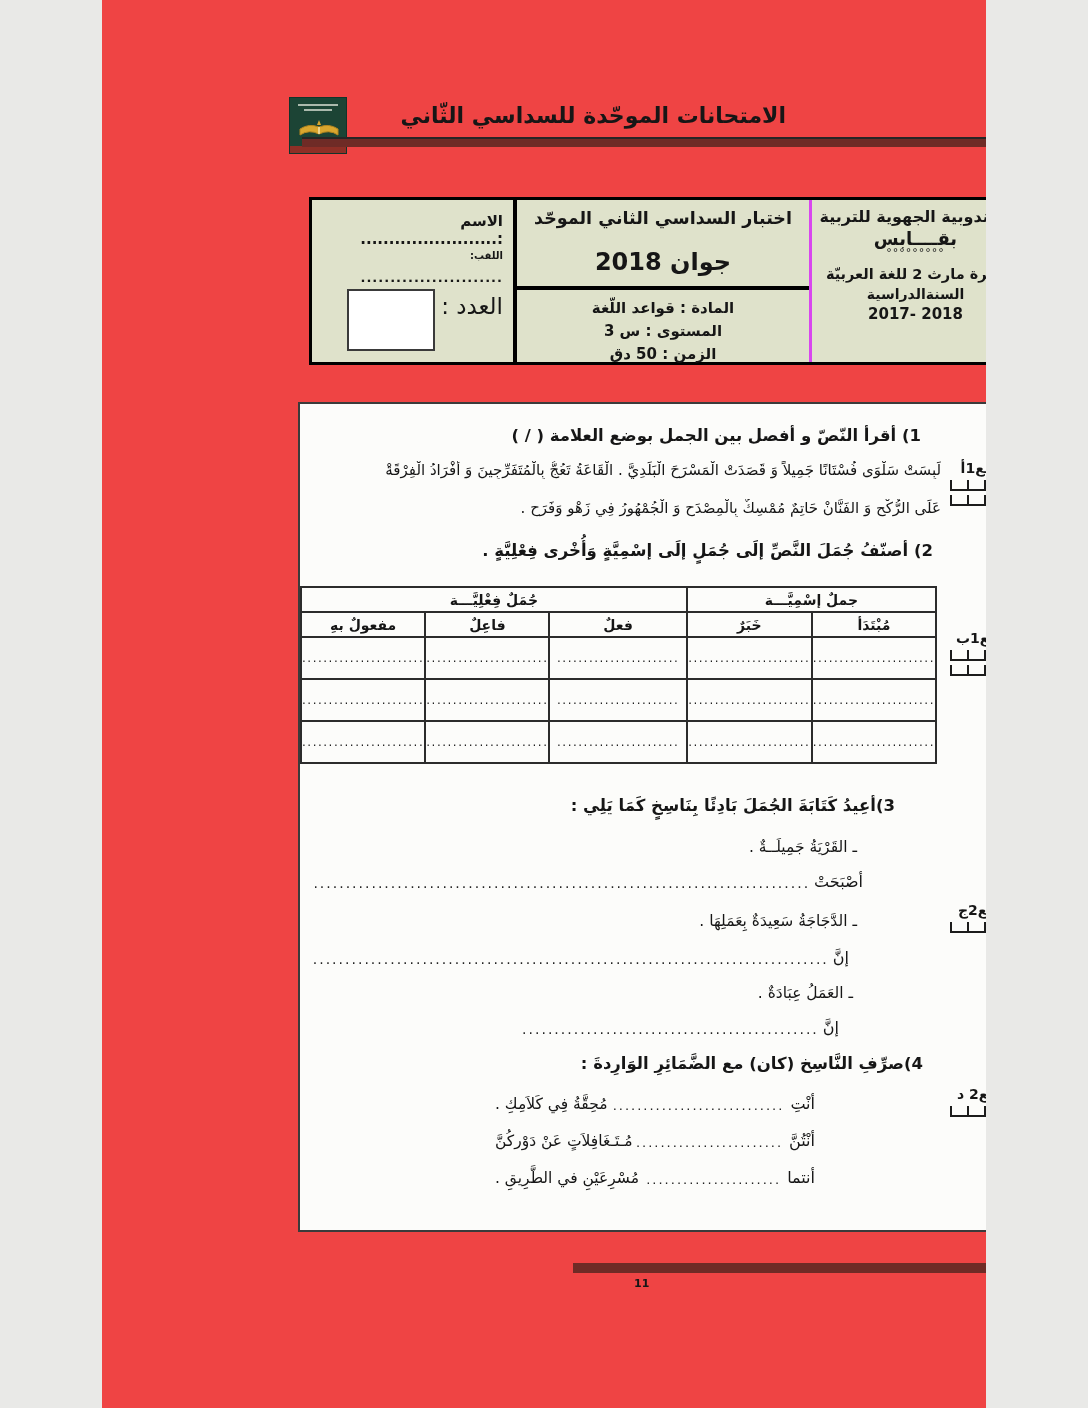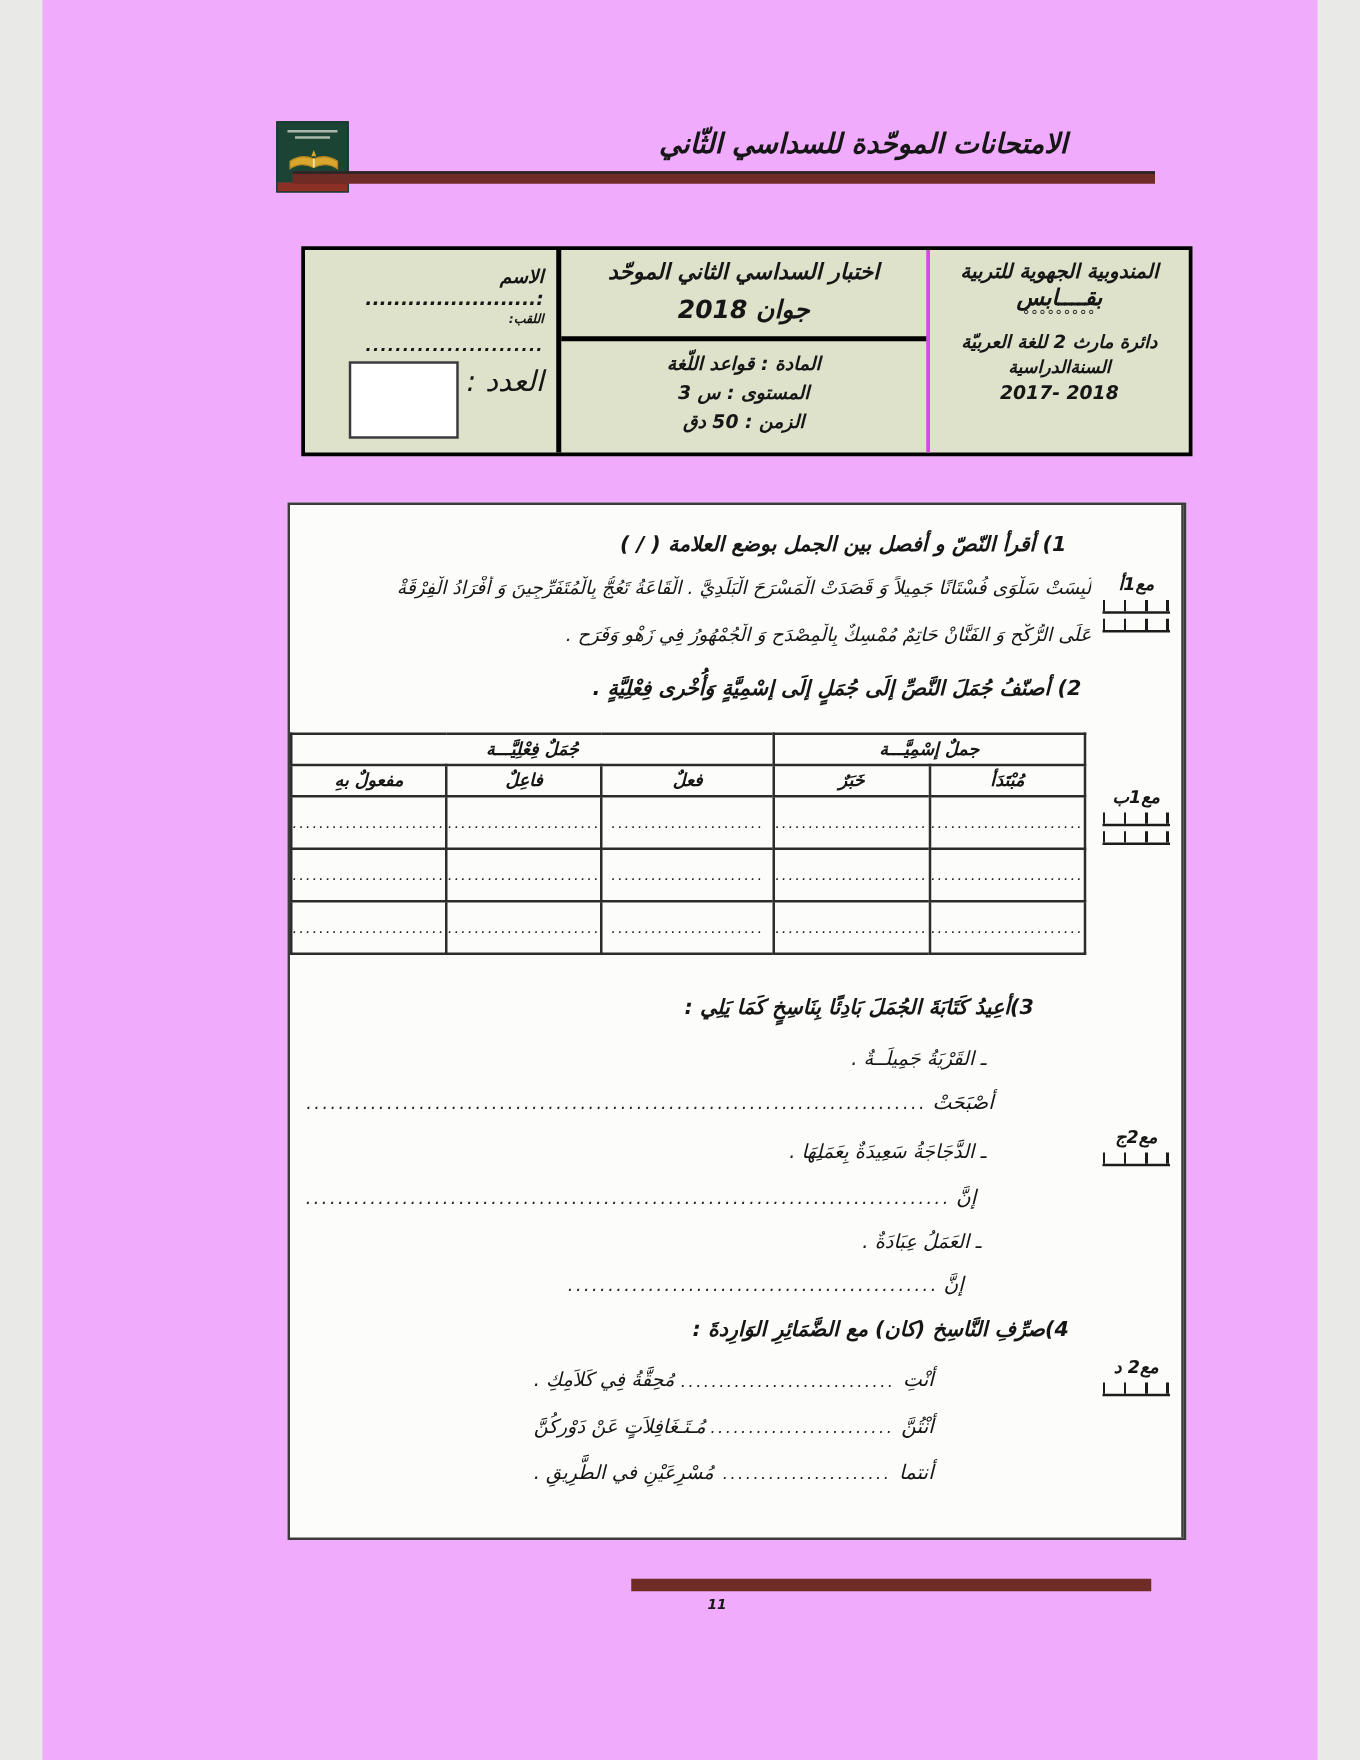--- a/index.html
+++ b/index.html
@@ -1,20 +1,20 @@
 <!DOCTYPE html>
 <html lang="ar"><head>
 <meta charset="utf-8">
 <style>
   * { margin:0; padding:0; box-sizing:border-box; }
   html,body { background:#e9e9e7; }
   body { font-family:"DejaVu Sans", sans-serif; color:#161616; }
   .page {
-    position:relative; width:1020px; height:1408px; margin:0 auto;
-    background:#f0abfc; overflow:hidden;font-style:italic;
+    position:relative; width:884px; height:1408px; margin:0 auto;
+    background:#ef4444; overflow:hidden;
   }
 
   
   .logo {
     position:absolute; left:187px; top:97px; width:58px; height:57px;
     background:#1c4435; border:1px solid #12342a;
   }
   .logo .mini-line { position:absolute; left:14%; width:72%; height:2px; background:#cfd8cc; opacity:.8; }
   .logo .l1 { top:6px; } .logo .l2 { top:11px; width:50%; left:25%; }
   .logo svg { position:absolute; left:8px; top:18px; }
@@ -40,21 +40,21 @@
   .cell-inst { width:210px; border-left:3px solid #d946ef; text-align:center; padding-top:7px; }
   .cell-inst .b1 { font-size:16px; font-weight:bold; }
   .cell-inst .b2 { font-size:18px; font-weight:bold; letter-spacing:2px; margin-top:2px; }
   .cell-inst .dots { font-size:11px; letter-spacing:1px; line-height:8px; color:#222; }
   .cell-inst .b3 { font-size:14.5px; font-weight:bold; margin-top:9px; }
   .cell-inst .b4 { font-size:14px;  font-weight:bold; margin-top:4px; }
   .cell-inst .b5 { font-size:15px;  font-weight:bold; margin-top:3px; direction:ltr; }
   .cell-exam { width:296px; border-left:4px solid #000; display:flex; flex-direction:column; }
   .exam-top { border-bottom:4px solid #000; text-align:center; padding:8px 4px 10px; }
   .exam-top .t1 { font-size:17.5px; font-weight:bold; }
-  .exam-top .t2 { font-size:20px; font-weight:bold; margin-top:7px; }
+  .exam-top .t2 { font-size:24px; font-weight:bold; margin-top:20px; }
   .exam-bottom { flex:1; text-align:center; padding-top:4px; }
   .exam-bottom div { font-size:15px; font-weight:bold; margin-top:5px; }
   .cell-student { flex:1; position:relative; padding:12px 10px 0 8px; }
   .cell-student .s1 { font-size:15px; font-weight:bold; }
   .cell-student .s2 { font-size:10px; font-weight:bold; margin-top:2px; }
   .cell-student .sdots { font-size:13px; font-weight:bold; letter-spacing:1px; margin-top:9px; }
   .grade-row { display:flex; direction:rtl; align-items:flex-start; margin-top:4px; }
   .grade-row .glabel { font-size:23px; margin-left:6px; margin-top:4px; }
   .grade-box { width:88px; height:62px; background:#fff; border:2px solid #3a3a3a; }
 

